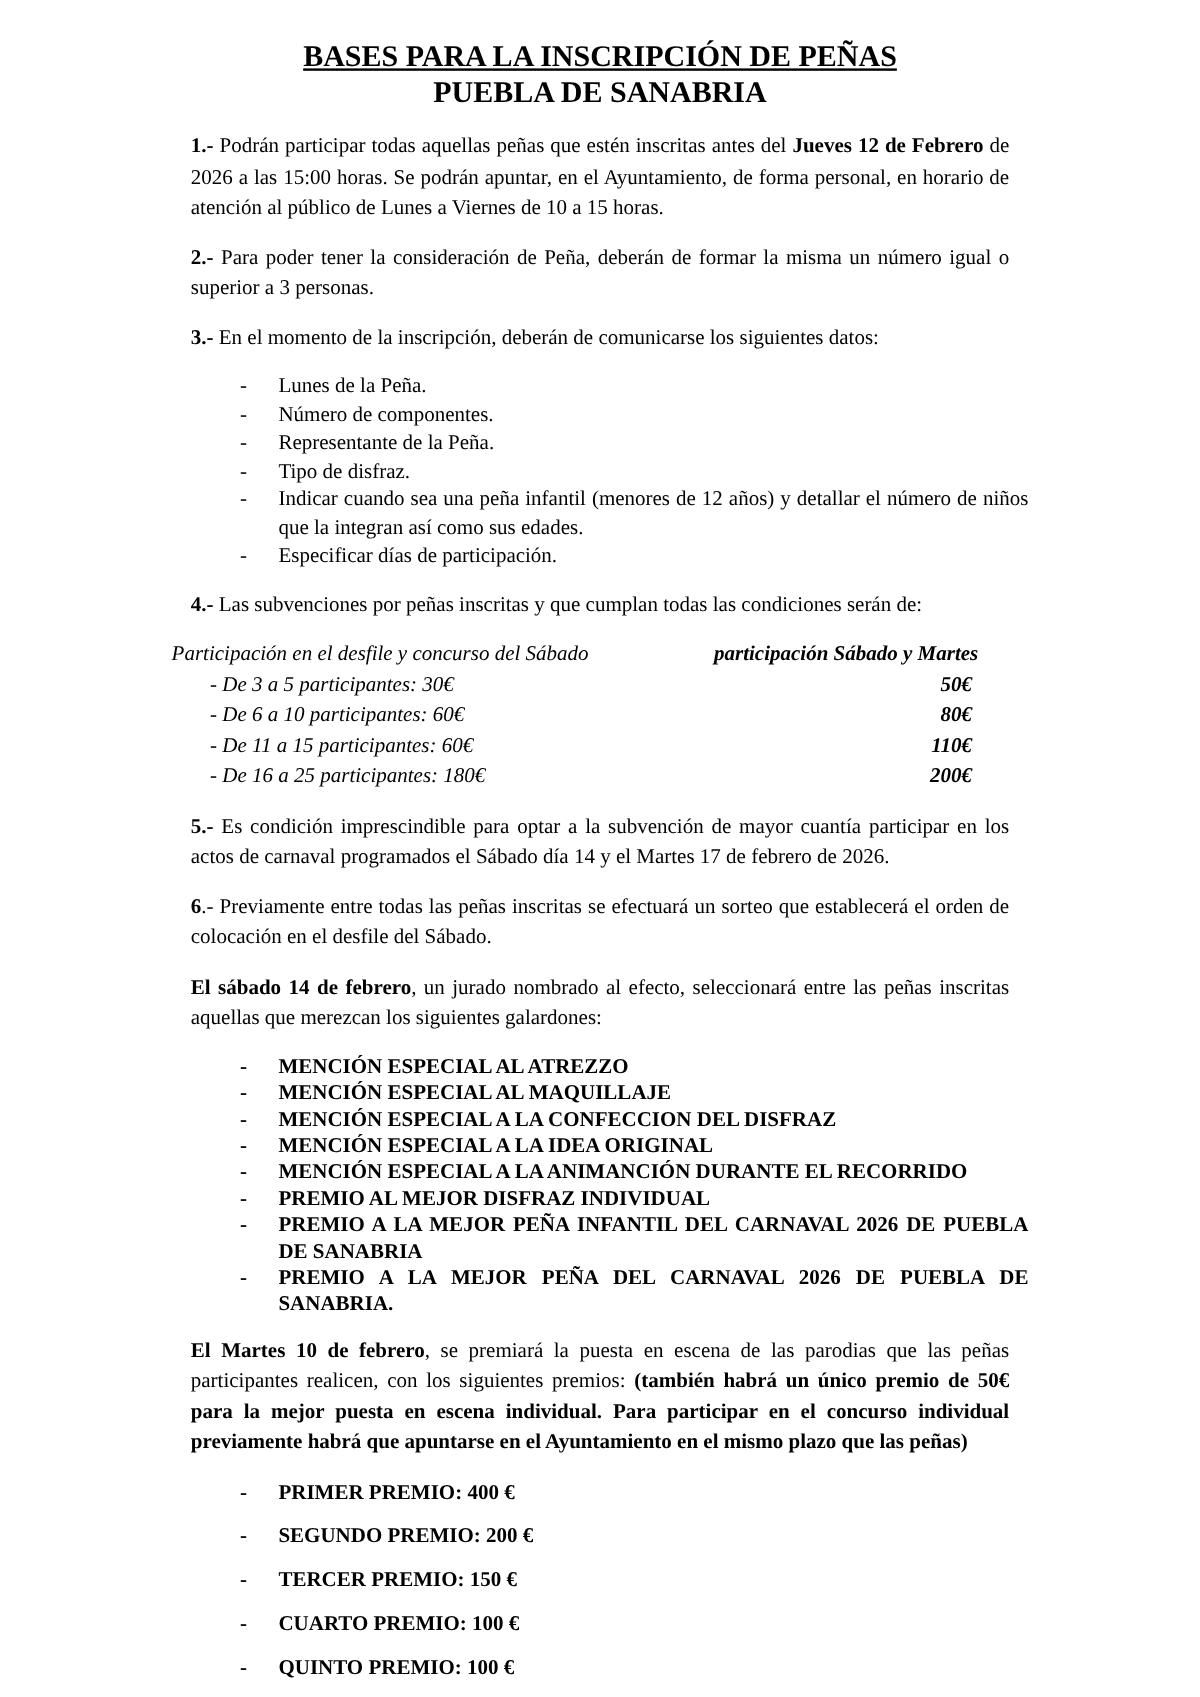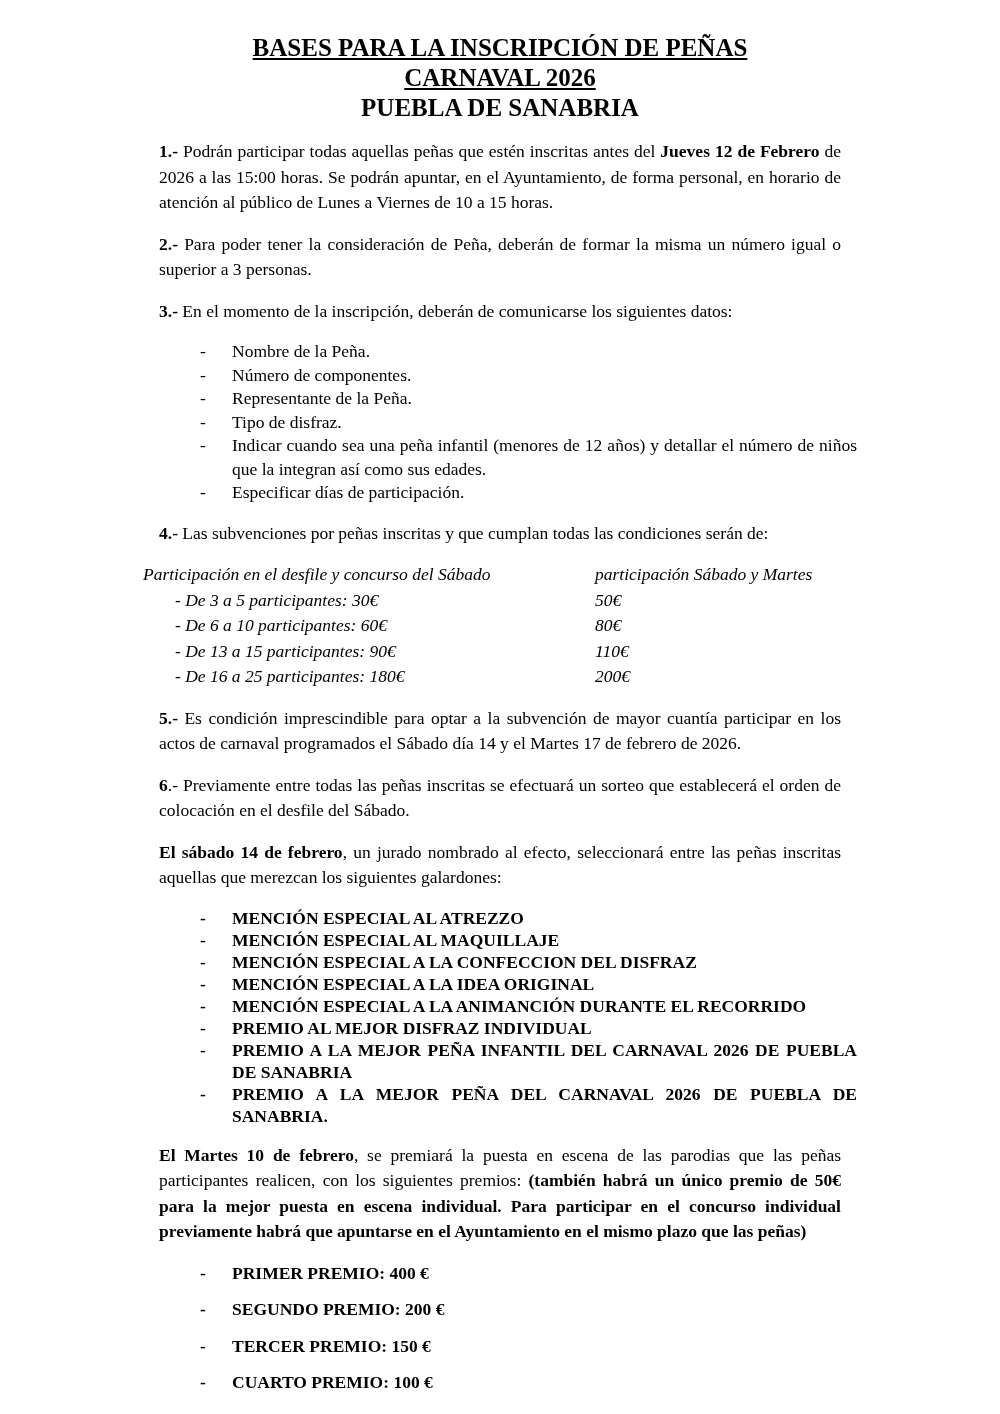--- a/index.html
+++ b/index.html
@@ -33,51 +33,50 @@
   .li .txt { flex: 1; text-align: justify; }
   .indent-list { padding-left: 57px; }
 
   .datos-list { margin: 10px 0 7px 0; line-height: 23.5px; }
 
   
   .subv { font-style: italic; margin: 15px 0 8px 0; }
   .subv-row { display: flex; }
   .subv-left { width: 452px; flex: none; box-sizing: border-box; }
   .subv-left.row-indent { padding-left: 32px; }
-  .subv-right { width: 215px; flex: none; text-align: left; white-space: nowrap; }
+  .subv-right { width: 215px; flex: none; text-align: right; white-space: nowrap; font-weight: bold; }
 
   
   .gal-list { margin: 16px 0 11px 0; line-height: 22px; font-weight: bold; }
 
   
   .premios-list { margin: 8px 0 0 0; font-weight: bold; }
   .premios-list .li { margin-bottom: 11px; }
   .premios-list .li.extra-gap { margin-top: 5px; }
 </style>
 </head>
 <body>
 
 <div class="page">
 
   <div class="title-block">
     <h1 class="title-line underlined">BASES PARA LA INSCRIPCIÓN DE PEÑAS</h1>
-    <h1 class="title-line underlined">CARNAVAL 2026</h1>
     <h1 class="title-line">PUEBLA DE SANABRIA</h1>
   </div>
 
   <p class="para"><b>1.-</b><span> Podrán participar todas aquellas peñas que estén inscritas antes del </span><b>Jueves 12 de Febrero</b><span> de 2026 a las 15:00 horas. Se podrán apuntar, en el Ayuntamiento, de forma personal, en horario de atención al público de Lunes a Viernes de 10 a 15 horas.</span></p>
 
   <p class="para"><b>2.-</b><span> Para poder tener la consideración de Peña, deberán de formar la misma un número igual o superior a 3 personas.</span></p>
 
   <p class="para"><b>3.-</b><span> En el momento de la inscripción, deberán de comunicarse los siguientes datos:</span></p>
 
   <div class="datos-list indent-list">
     <div class="li">
         <span class="dash">-</span>
-        <span class="txt">Nombre de la Peña.</span>
+        <span class="txt">Lunes de la Peña.</span>
       </div>
     <div class="li">
         <span class="dash">-</span>
         <span class="txt">Número de componentes.</span>
       </div>
     <div class="li">
         <span class="dash">-</span>
         <span class="txt">Representante de la Peña.</span>
       </div>
     <div class="li">
@@ -103,21 +102,21 @@
     </div>
     <div class="subv-row">
       <span class="subv-left row-indent">- De 3 a 5 participantes: 30€</span>
       <span class="subv-right">50€</span>
     </div>
     <div class="subv-row">
       <span class="subv-left row-indent">- De 6 a 10 participantes: 60€</span>
       <span class="subv-right">80€</span>
     </div>
     <div class="subv-row">
-      <span class="subv-left row-indent">- De 13 a 15 participantes: 90€</span>
+      <span class="subv-left row-indent">- De 11 a 15 participantes: 60€</span>
       <span class="subv-right">110€</span>
     </div>
     <div class="subv-row">
       <span class="subv-left row-indent">- De 16 a 25 participantes: 180€</span>
       <span class="subv-right">200€</span>
     </div>
   </div>
 
   <p class="para"><b>5.-</b><span> Es condición imprescindible para optar a la subvención de mayor cuantía participar en los actos de carnaval programados el Sábado día 14 y el Martes 17 de febrero de 2026.</span></p>
 

